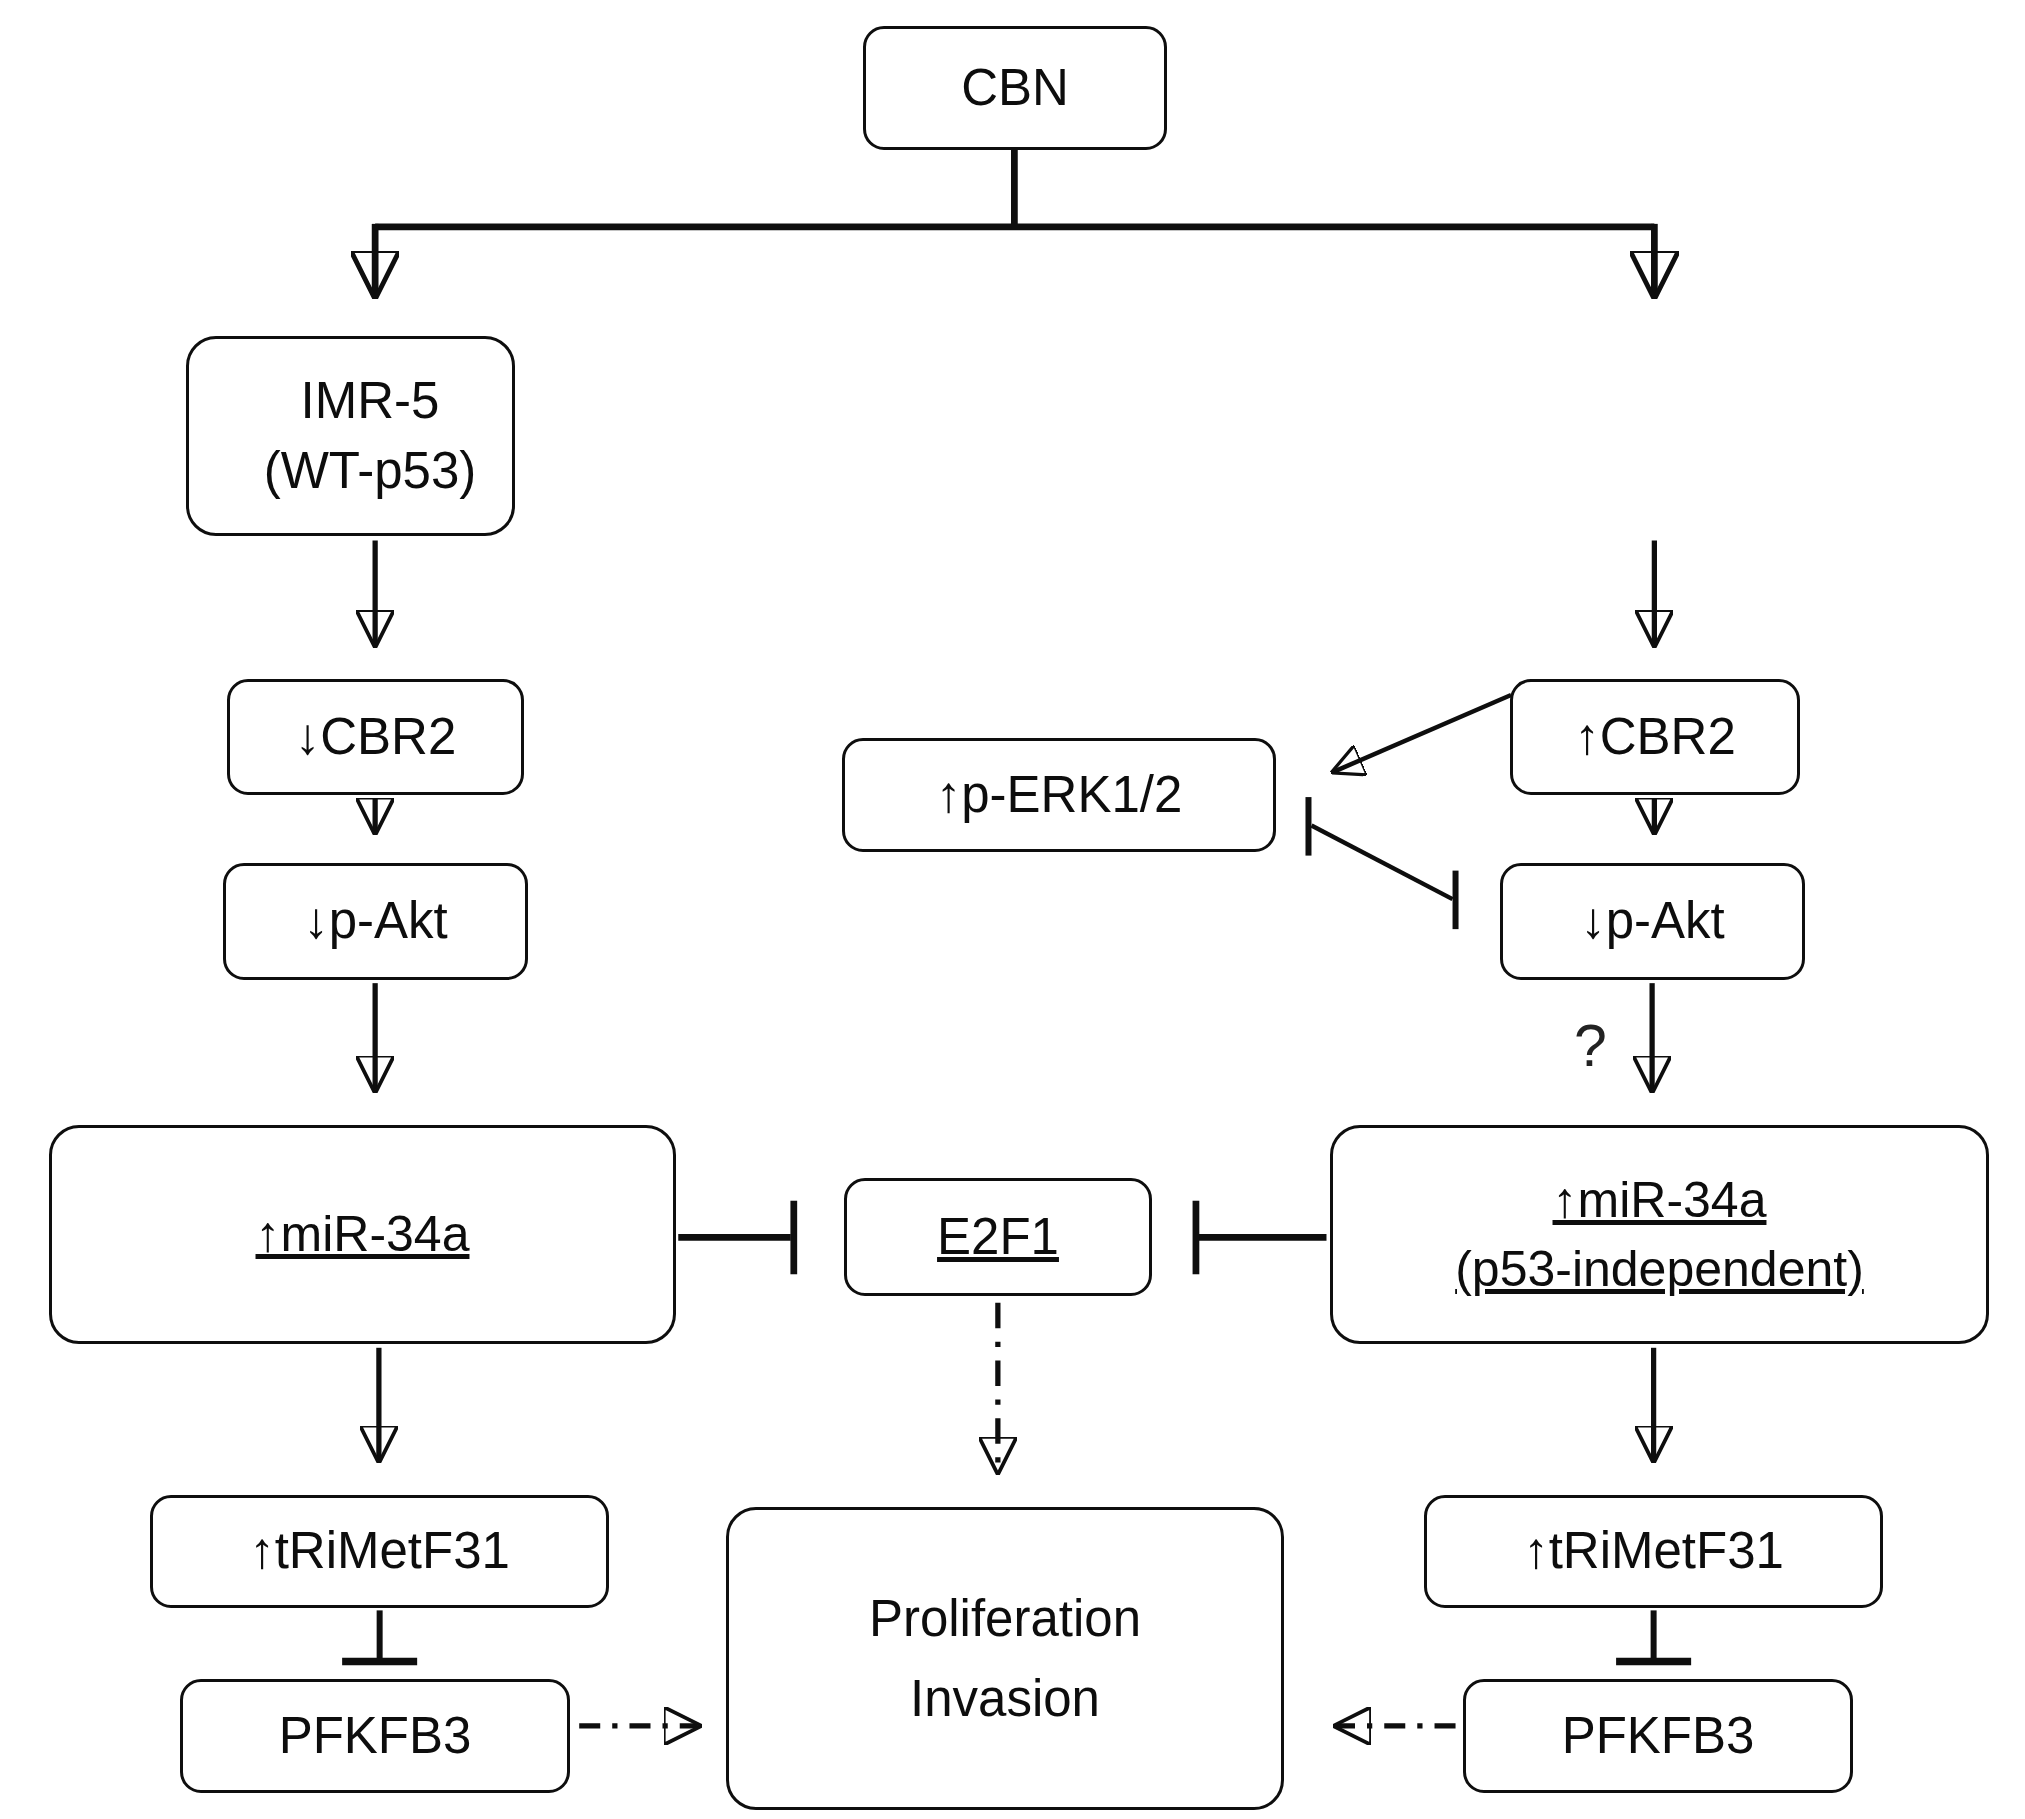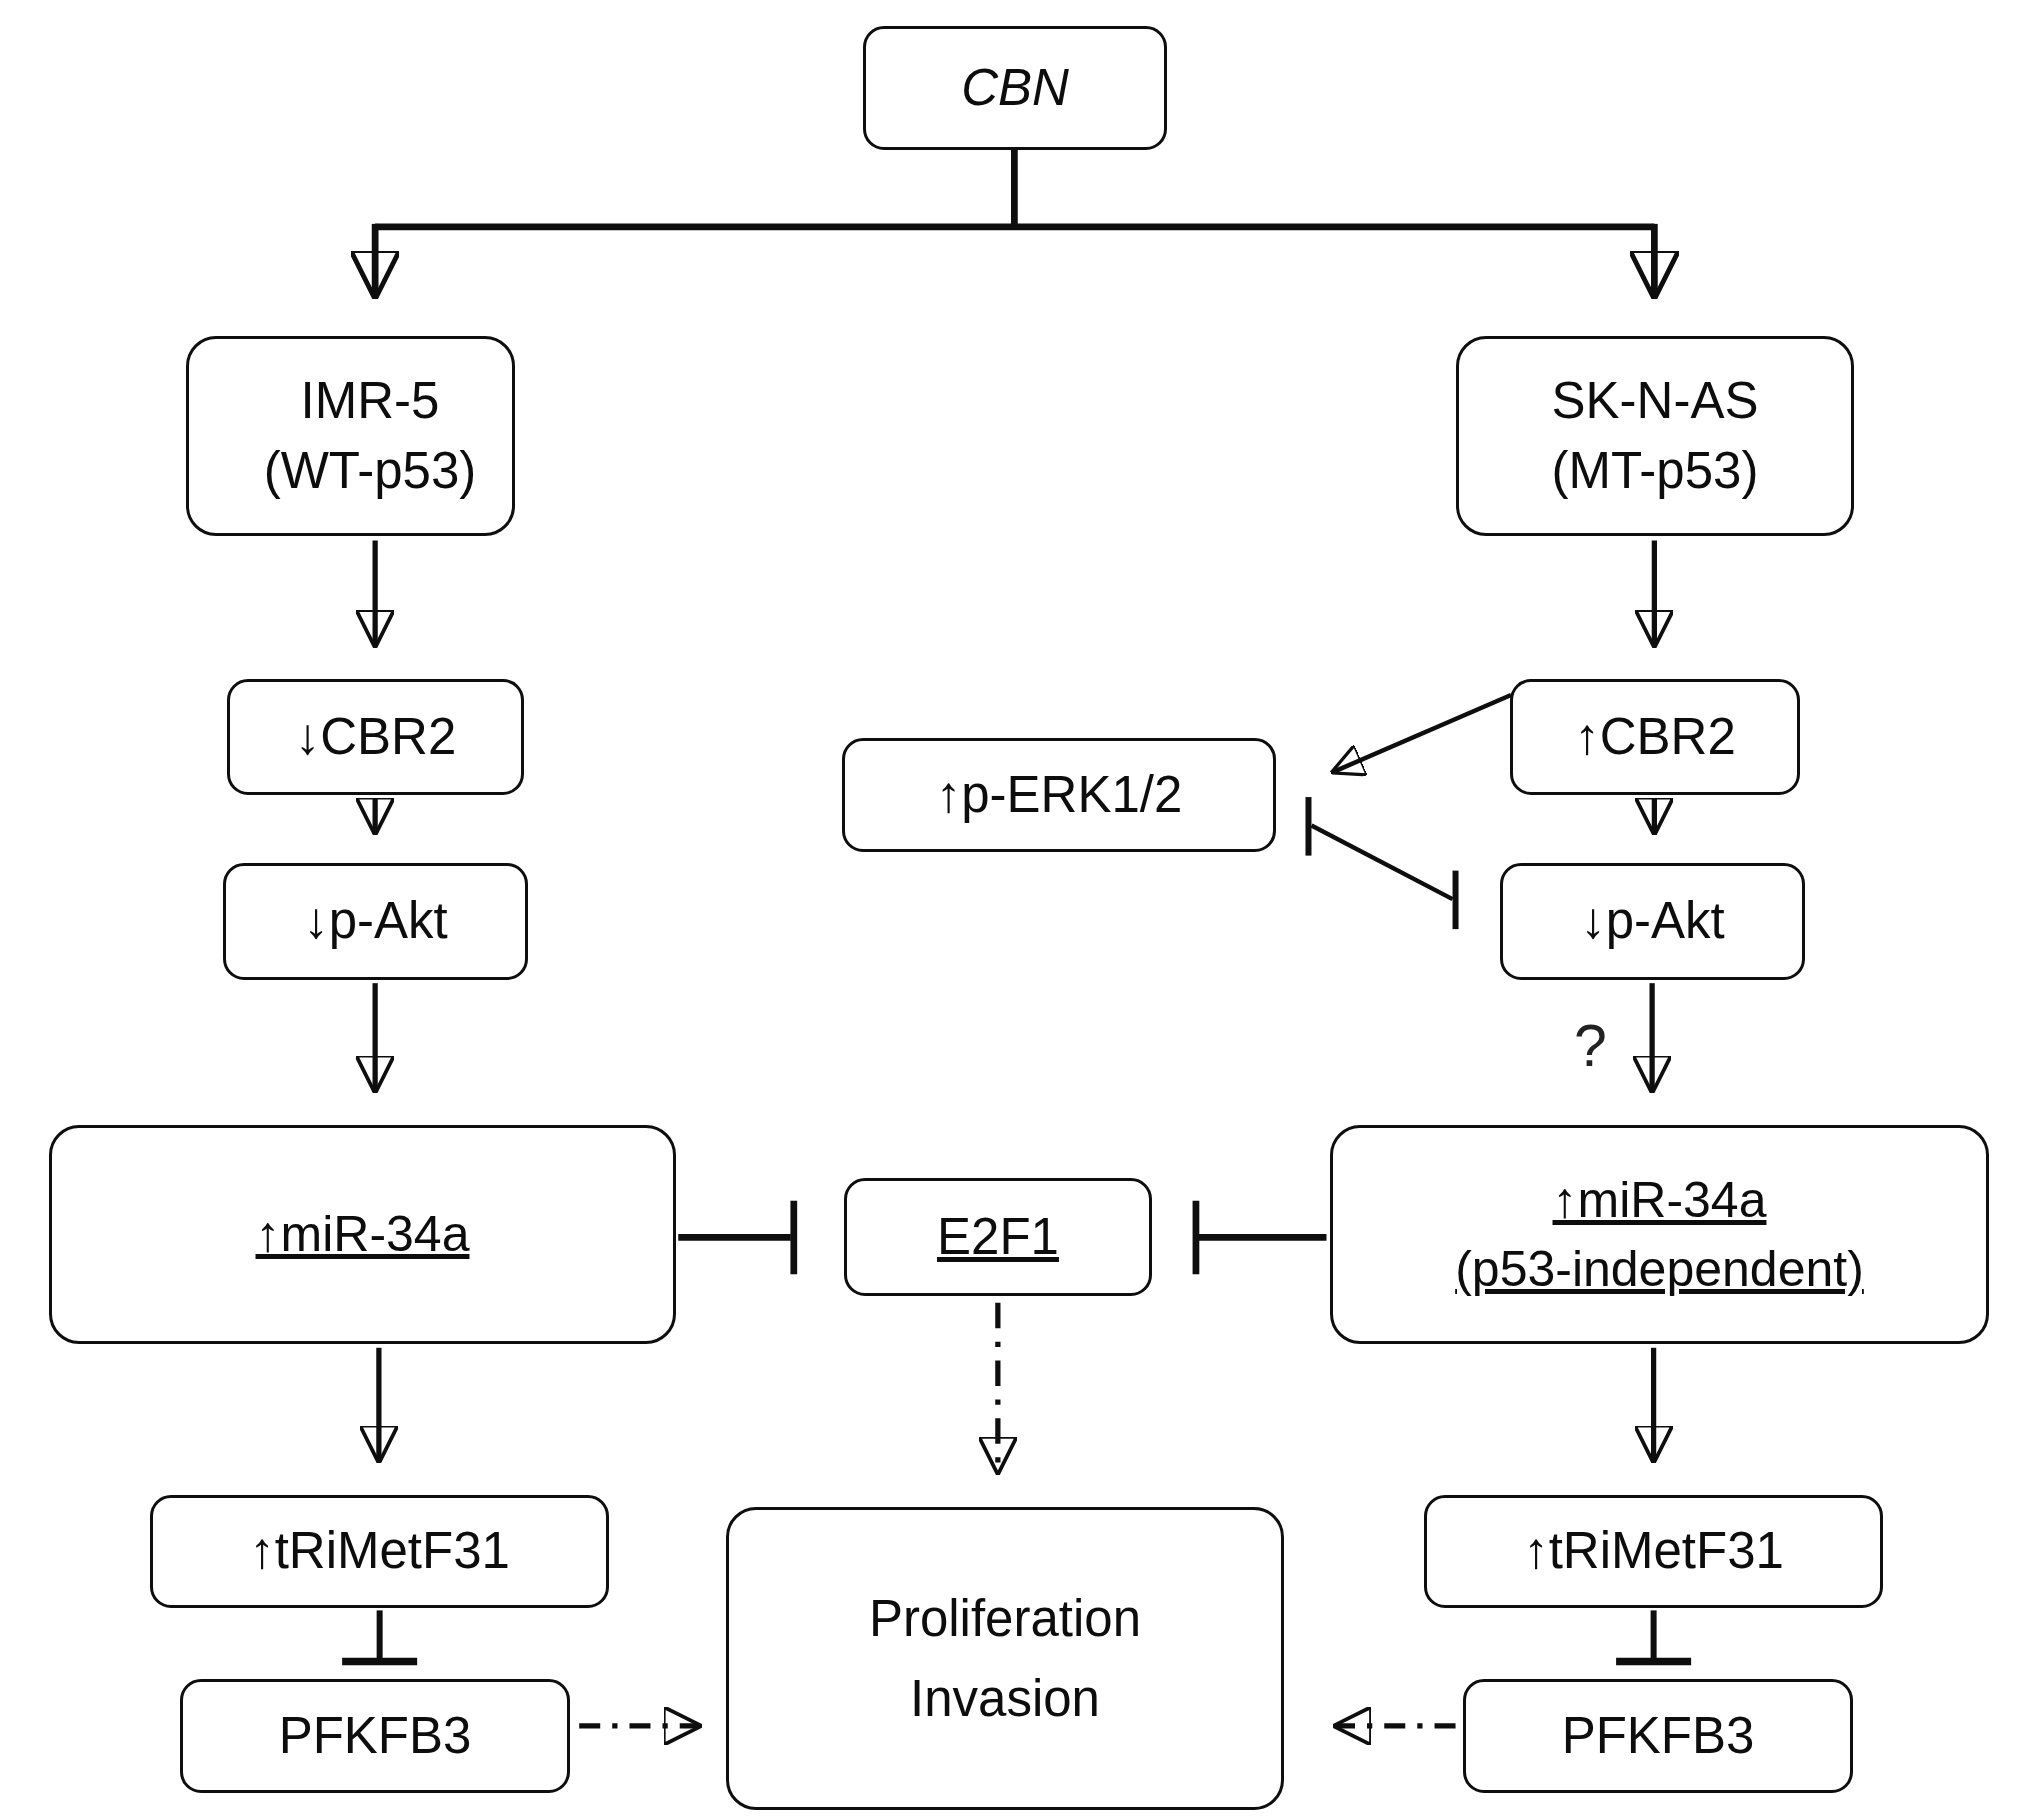--- a/index.html
+++ b/index.html
@@ -79,33 +79,29 @@
     <line x1="904" y1="1649" x2="1054" y2="1649" stroke-width="9"></line>
     <line x1="1058" y1="1600" x2="1058" y2="1698" stroke-width="9"></line>
     <line x1="1768" y1="1649" x2="1598" y2="1649" stroke-width="9"></line>
     <line x1="1594" y1="1600" x2="1594" y2="1698" stroke-width="9"></line>
 
     <line x1="1330" y1="1736" x2="1330" y2="1960" stroke-width="7" stroke-dasharray="34 18 7 18" marker-end="url(#mArrow)"></line>
     <line x1="772" y1="2300" x2="930" y2="2300" stroke-width="7" stroke-dasharray="28 16 7 16" marker-end="url(#mArrow)"></line>
     <line x1="1940" y1="2300" x2="1782" y2="2300" stroke-width="7" stroke-dasharray="28 16 7 16" marker-end="url(#mArrow)"></line>
   </svg>
 
-  <div class="node" style="left:863px; top:26px;  width:304px; height:124px;font-style:italic;">
+  <div class="node" style="left:863px; top:26px;  width:304px; height:124px;">
     <span class="t1">CBN</span>
   </div>
 
   <div class="node big" style="left:186px;  top:336px; width:329px; height:200px;padding-left:39px;">
     <span class="t1">IMR-5</span>
     <span class="t1">(WT-p53)</span>
   </div>
 
-  <div class="node big" style="left:1456px; top:336px; width:398px; height:200px;">
-    <span class="t1">SK-N-AS</span>
-    <span class="t1">(MT-p53)</span>
-  </div>
 
   <div class="node" style="left:227px;  top:679px; width:297px; height:116px;">
     <span class="t1">↓CBR2</span>
   </div>
 
   <div class="node" style="left:1510px; top:679px; width:290px; height:116px;">
     <span class="t1">↑CBR2</span>
   </div>
 
   <div class="node" style="left:842px; top:738px; width:434px; height:114px;">

